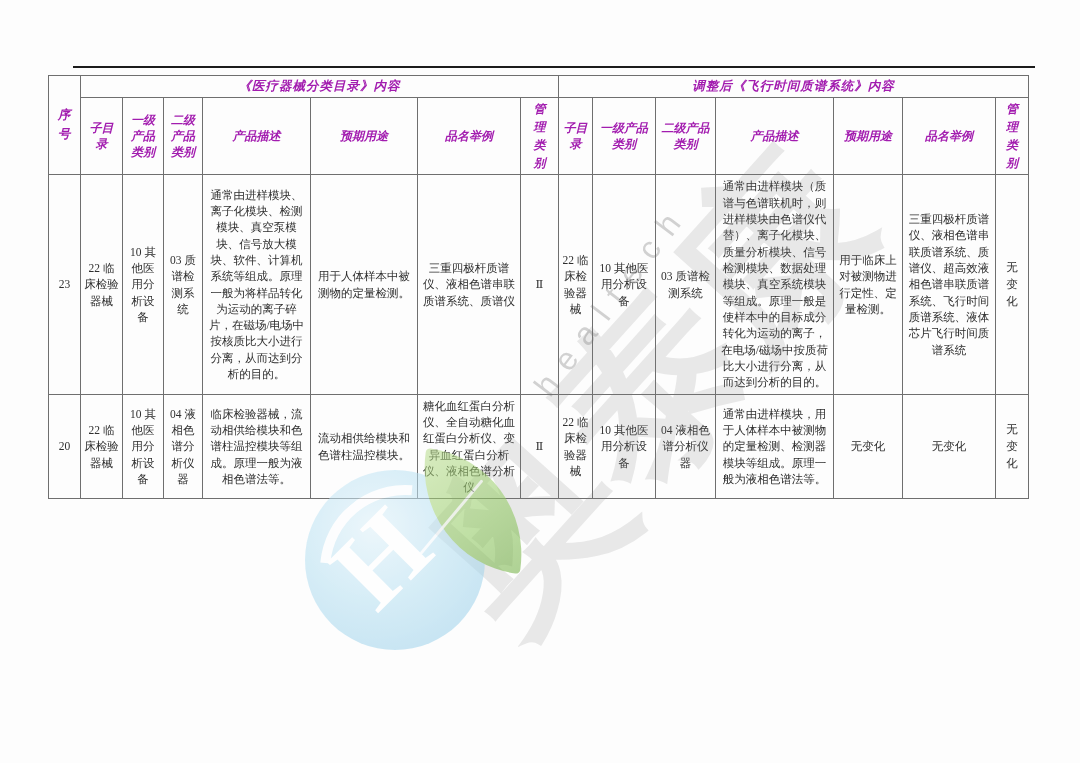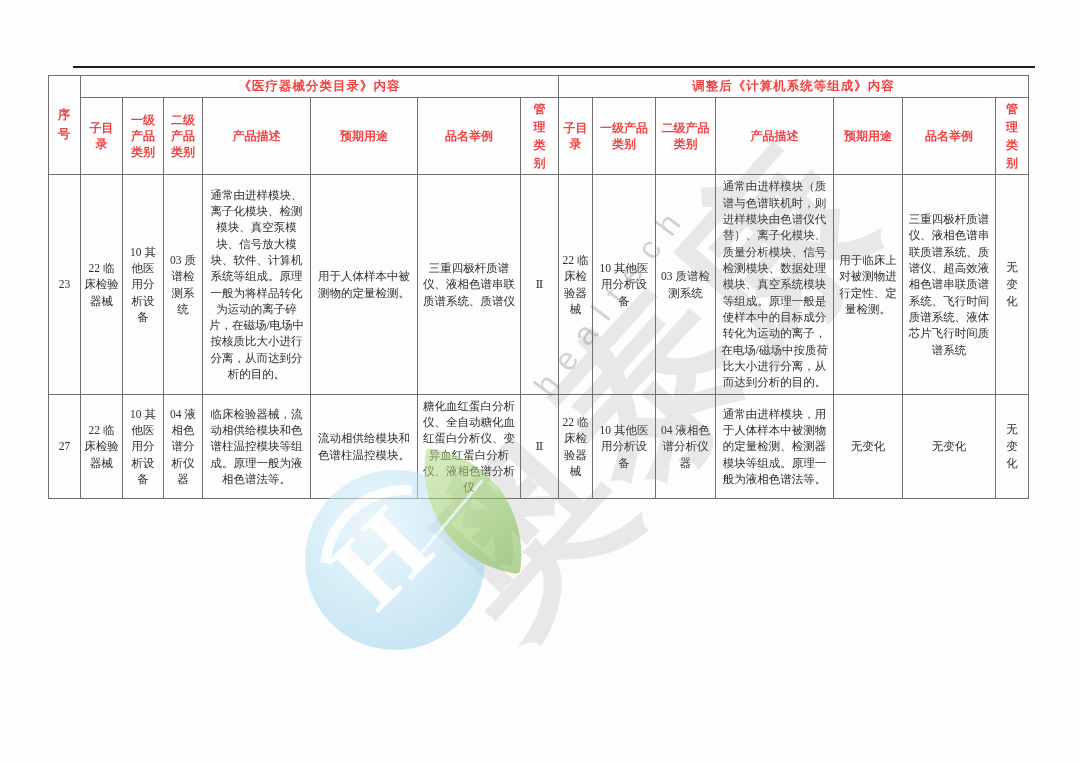--- a/index.html
+++ b/index.html
@@ -3,21 +3,21 @@
 <meta charset="utf-8">
 <style>
   html,body{margin:0;padding:0;background:#e8e8e8;}
   .page{position:relative;width:1080px;height:763px;background:#fdfdfd;overflow:hidden;
         font-family:"Liberation Serif","DejaVu Serif",serif;color:#2e2e2e;}
   .top-rule{position:absolute;left:73px;top:66px;width:962px;height:2px;background:#1c1c1c;}
   table.cmp{position:absolute;left:48px;top:75px;width:980px;border-collapse:collapse;
             table-layout:fixed;background:transparent;z-index:1;}
   table.cmp th,table.cmp td{border:1px solid #6f6f6f;vertical-align:middle;text-align:center;
             padding:2px 3px;overflow:hidden;}
-  table.cmp th{font-weight:bold;font-size:12px;line-height:1.35;padding:2px 4px;color:#ef4444;}
+  table.cmp th{font-weight:bold;font-size:12px;line-height:1.35;padding:2px 4px;color:#a21caf;font-style:italic;}
   table.cmp td{font-size:11.5px;line-height:1.42;}
   tr.r-group{height:22px;}
   tr.r-group th{font-size:12.5px;letter-spacing:1px;}
   tr.r-cols{height:61px;}
   tr.r-26{height:220px;}
   tr.r-27{height:104px;}
   .vstack{display:inline-block;width:1.12em;word-break:break-all;line-height:1.5;}
   .num{font-size:12px;}
   
   .wm{position:absolute;inset:0;pointer-events:none;z-index:2;}
@@ -67,21 +67,21 @@
         <col style="width:60px">
         <col style="width:118px">
       <col style="width:69px">
         <col style="width:93px">
         <col style="width:33px">
     </colgroup>
     <thead>
       <tr class="r-group">
         <th rowspan="2"><span class="vstack">序号</span></th>
         <th colspan="7">《医疗器械分类目录》内容</th>
-        <th colspan="7">调整后《计算机系统等组成》内容</th>
+        <th colspan="7">调整后《飞行时间质谱系统》内容</th>
       </tr>
       <tr class="r-cols">
         <th>子目录</th>
         <th>一级产品类别</th>
         <th>二级产品类别</th>
         <th>产品描述</th>
         <th>预期用途</th>
         <th>品名举例</th>
         <th><span class="vstack">管理类别</span></th>
         <th>子目录</th>
@@ -105,21 +105,21 @@
         <td>Ⅱ</td>
         <td>22 临床检验器械</td>
         <td>10 其他医用分析设备</td>
         <td>03 质谱检测系统</td>
         <td>通常由进样模块（质谱与色谱联机时，则进样模块由色谱仪代替）、离子化模块、质量分析模块、信号检测模块、数据处理模块、真空系统模块等组成。原理一般是使样本中的目标成分转化为运动的离子，在电场/磁场中按质荷比大小进行分离，从而达到分析的目的。</td>
         <td>用于临床上对被测物进行定性、定量检测。</td>
         <td>三重四极杆质谱仪、液相色谱串联质谱系统、质谱仪、超高效液相色谱串联质谱系统、飞行时间质谱系统、液体芯片飞行时间质谱系统</td>
         <td><span class="vstack">无变化</span></td>
       </tr>
       <tr class="r-27">
-        <td class="num">27</td>
+        <td class="num">20</td>
         <td>22 临床检验器械</td>
         <td>10 其他医用分析设备</td>
         <td>04 液相色谱分析仪器</td>
         <td>临床检验器械，流动相供给模块和色谱柱温控模块等组成。原理一般为液相色谱法等。</td>
         <td>流动相供给模块和色谱柱温控模块。</td>
         <td>糖化血红蛋白分析仪、全自动糖化血红蛋白分析仪、变异血红蛋白分析仪、液相色谱分析仪</td>
         <td>Ⅱ</td>
         <td>22 临床检验器械</td>
         <td>10 其他医用分析设备</td>
         <td>04 液相色谱分析仪器</td>

